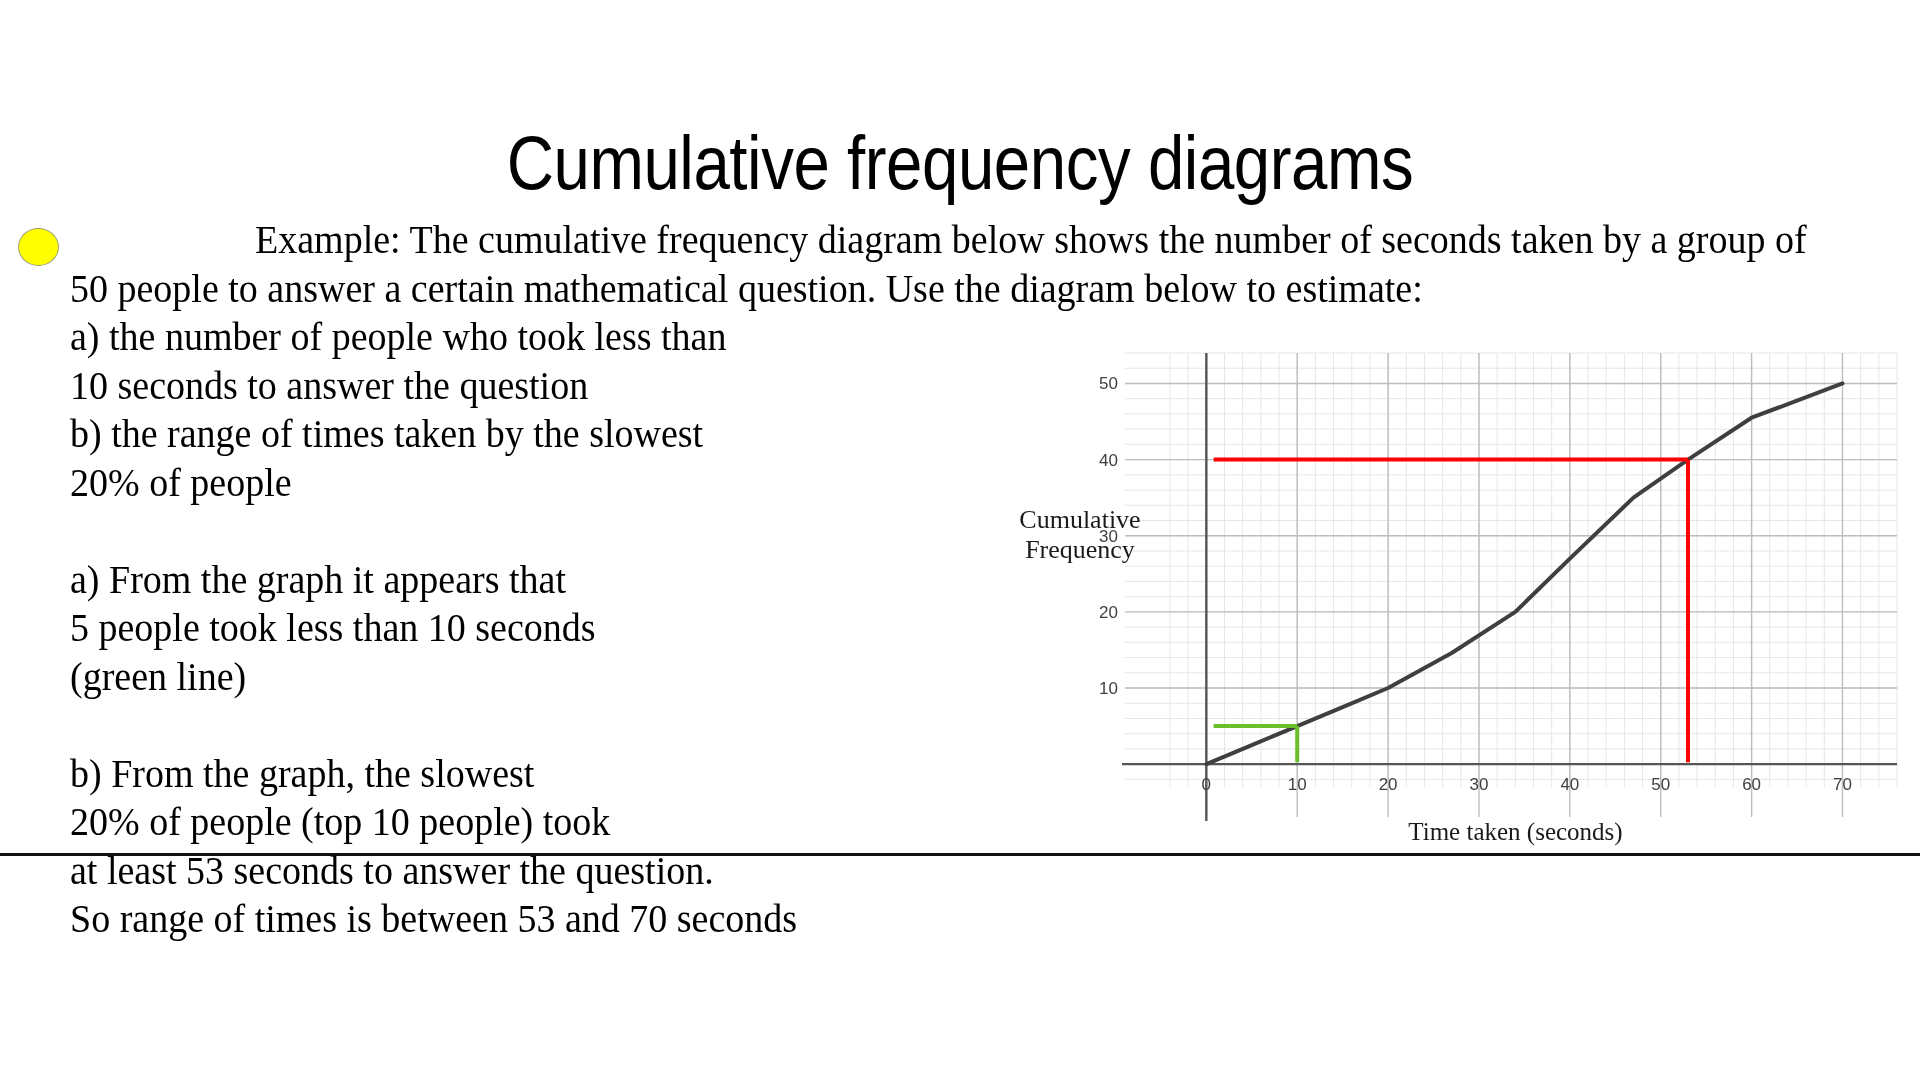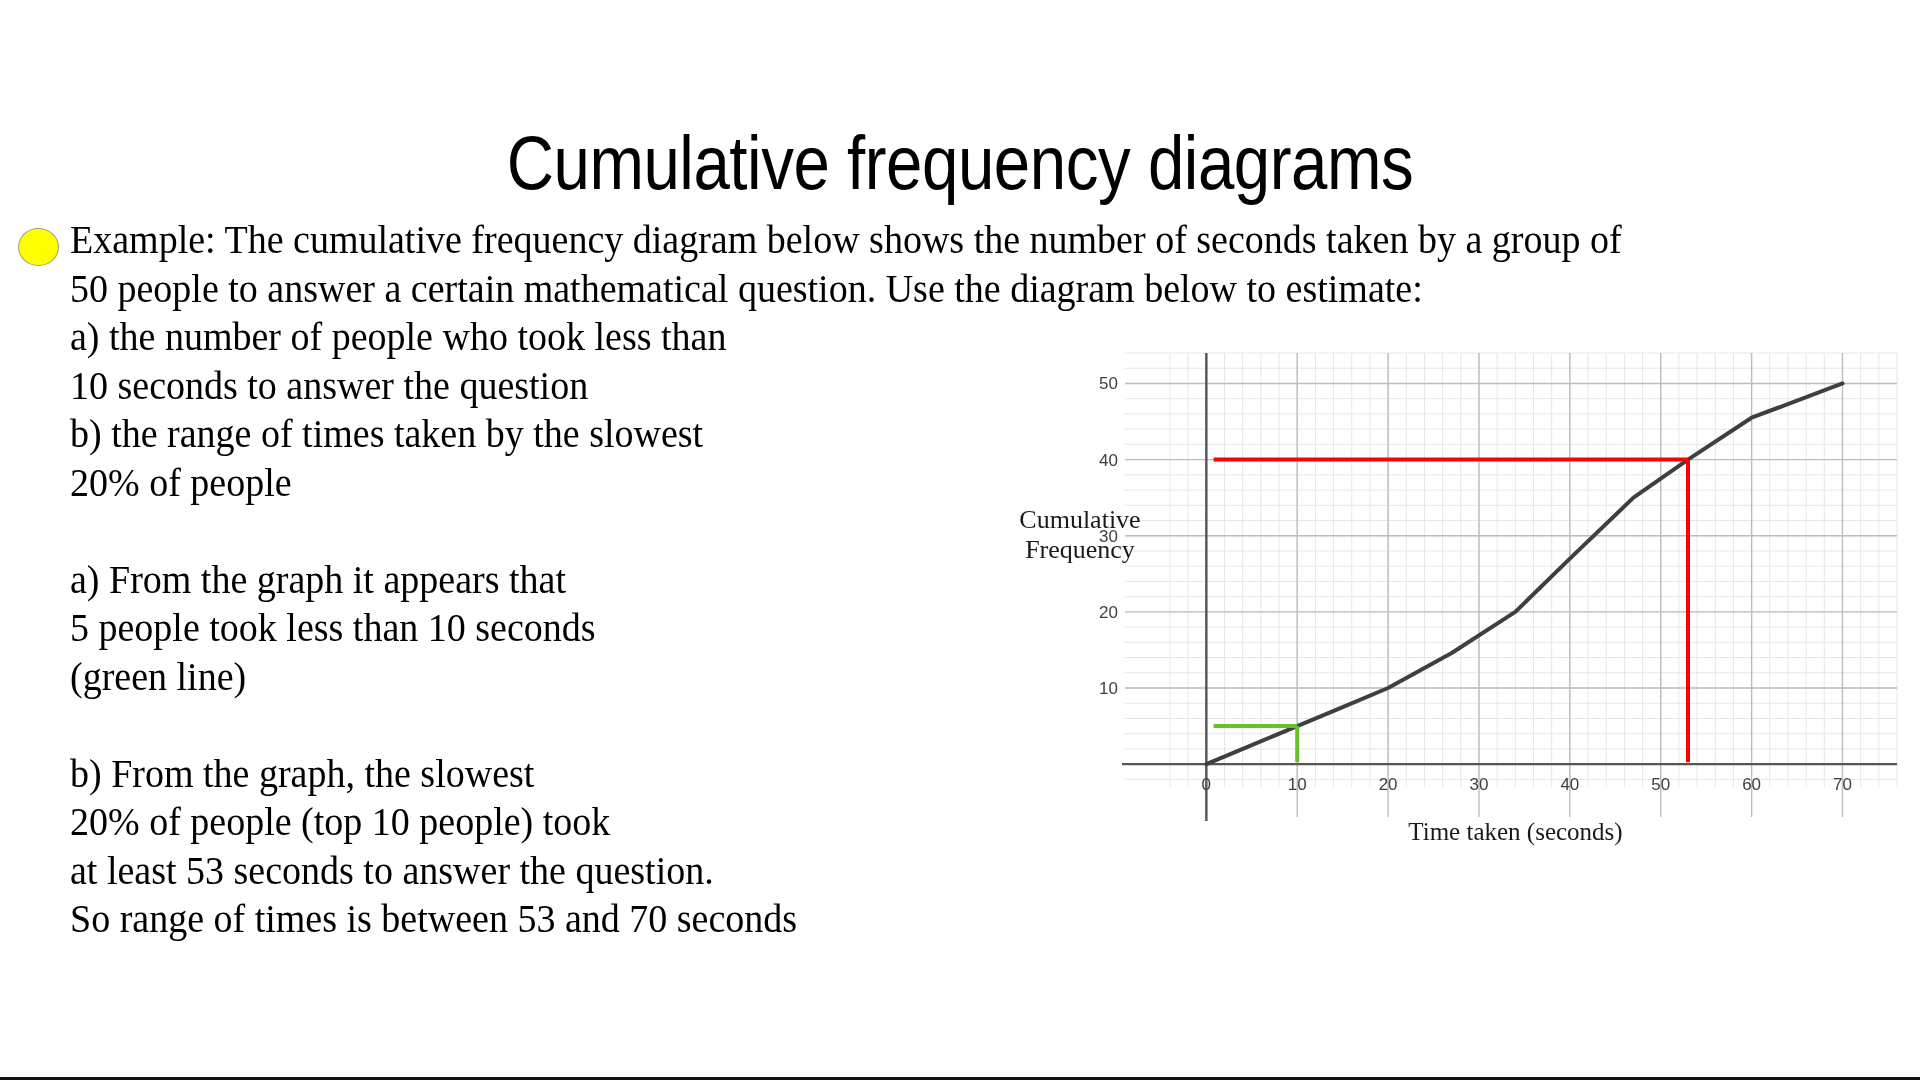--- a/index.html
+++ b/index.html
@@ -14,21 +14,21 @@
     overflow: hidden;
     font-family: "Liberation Serif", serif;
     color: #000000;
   }
 
   
   #slide {
     position: absolute;
     left: 0; top: 0;
     width: 1920px;
-    height: 1080px;
+    height: 856px;
     background: #ffffff;
     box-sizing: border-box;
     border-bottom: 3px solid #111111;
   }
 
   
   #slide-title {
     position: absolute;
     left: 0;
     top: 72px;
@@ -47,20 +47,21 @@
   
   #body-block {
     position: absolute;
     left: 18px;
     top: 216px;
     width: 1880px;
   }
   .bullet-row {
     position: relative;
     display: block;
+    text-align: right;
   }
   #bullet-marker {
     position: absolute;
     left: 0px;
     top: 12px;
     width: 41px;
     height: 38px;
     border-radius: 50%;
     background: #ffff00;
     border: 1px solid #9aa27a;

